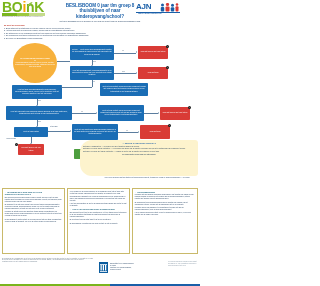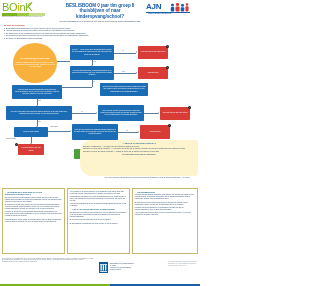--- a/index.html
+++ b/index.html
@@ -8,32 +8,32 @@
     background:#ffffff;
     font-family:"Liberation Sans",sans-serif;
     font-size:1.7px;line-height:1.25;color:#1b3a5c;
     -webkit-font-smoothing:antialiased;
   }
   .page{position:relative;width:200px;height:286px;background:#fff;}
 
   
   .header{position:absolute;left:0;top:0;width:200px;height:19px;background:#fff;}
   .logo-boink{position:absolute;left:2px;top:1.5px;width:44px;height:15px;}
-  .boink-text{font-weight:normal;font-size:11px;letter-spacing:-0.3px;color:#7ab51d;line-height:10px;}
+  .boink-text{font-weight:bold;font-size:14px;letter-spacing:-0.3px;color:#7ab51d;line-height:10px;}
   .boink-text .i{color:#f5a800;}
   .boink-leaf{position:absolute;left:25px;top:0px;width:6px;height:5px;}
   .boink-bar{position:absolute;left:0;top:11.5px;width:43px;height:2.6px;
     background:linear-gradient(90deg,#7ab51d 0 36%,#9cc93f 36% 62%,#c5dc8c 62% 100%);}
   .boink-sub{position:absolute;left:0;top:14.4px;font-size:1.25px;color:#8a8a8a;}
 
   .title-block{position:absolute;left:55px;top:3px;width:90px;text-align:center;}
   .title-1{font-size:4.6px;font-weight:bold;color:#1a5fa8;line-height:5.4px;letter-spacing:-0.05px;}
   .title-2{font-size:4.6px;font-weight:bold;color:#1a5fa8;line-height:5.4px;letter-spacing:-0.05px;}
 
-  .logo-ajn{position:absolute;right:8px;top:1px;width:46px;height:16px;}
+  .logo-ajn{position:absolute;right:18px;top:1px;width:46px;height:16px;}
   .ajn-text{position:absolute;left:0;top:1px;font-size:8px;font-weight:bold;color:#1a5fa8;letter-spacing:-0.2px;}
   .ajn-figs{position:absolute;left:23px;top:1.5px;width:21px;height:9px;}
   .ajn-sub{position:absolute;left:2px;top:12.4px;font-size:1.5px;font-weight:bold;color:#1a5fa8;letter-spacing:0.12px;}
   .ajn-rule{position:absolute;left:0;top:11.4px;width:44px;height:0.4px;background:#1a5fa8;}
 
   
   .intro{position:absolute;left:30px;top:19.5px;width:140px;text-align:center;font-size:1.95px;color:#1b3a5c;line-height:1.3;}
   .steps{position:absolute;left:4px;top:24px;width:192px;font-size:1.8px;line-height:1.45;}
   .steps .lead{color:#c0392b;font-weight:bold;}
   .steps .ln{color:#1b3a5c;}

